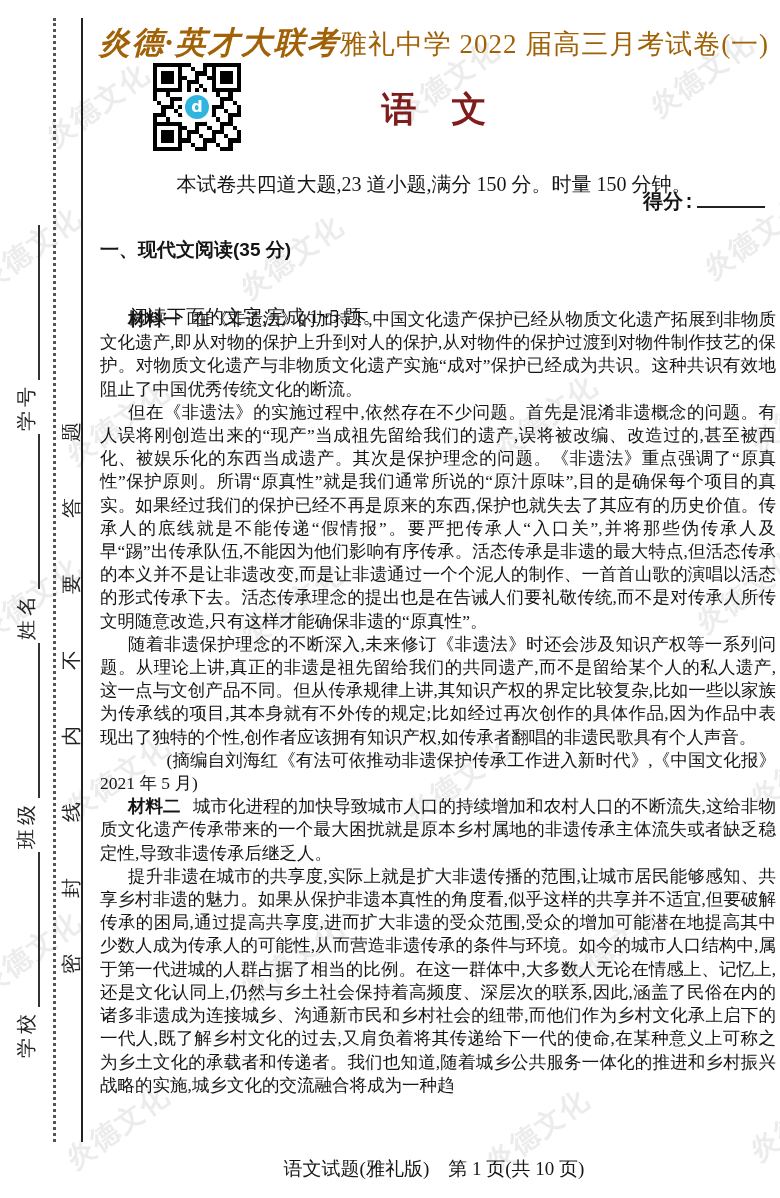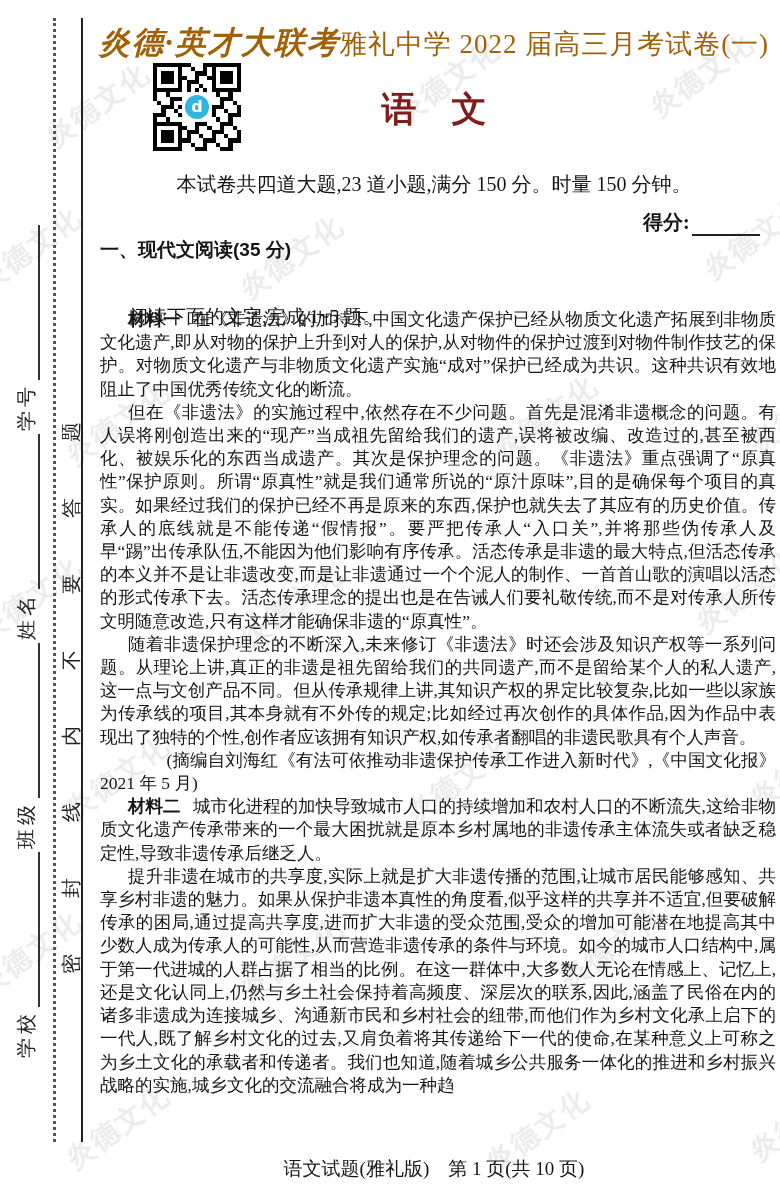--- a/index.html
+++ b/index.html
@@ -56,22 +56,22 @@
   }
   .subject {
     position:absolute; left:96px; top:86px; width:676px; text-align:center;
     font-size:35px; font-weight:bold; z-index:3; color:#7f1d1d;
     font-family:"Liberation Sans","DejaVu Sans",sans-serif;
   }
   .instructions {
     position:absolute; left:96px; top:171px; width:676px; text-align:center;
     font-size:20px; z-index:3;
   }
-  .score-row { position:absolute; left:643px; top:209px; z-index:3; font-size:20px; font-weight:bold;
-    font-family:Liberation Serif, serif; display:flex; align-items:flex-end; }
+  .score-row { position:absolute; left:643px; top:188px; z-index:3; font-size:20px; font-weight:bold;
+    font-family:Liberation Mono, monospace; display:flex; }
   .score-blank { display:inline-block; width:68px; height:20px; border-bottom:2px solid #222; margin-left:2px; }
 
   .section-heading {
     position:absolute; left:100px; top:237px; z-index:3;
     font-size:19px; font-weight:bold;
     font-family:"Liberation Sans","DejaVu Sans",sans-serif;
   }
   .subsection { position:absolute; left:129px; top:262px; z-index:3; font-size:19px; }
   .reading-prompt { position:absolute; left:129px; top:287px; z-index:3; font-size:19px;margin-top:17px; }
 

